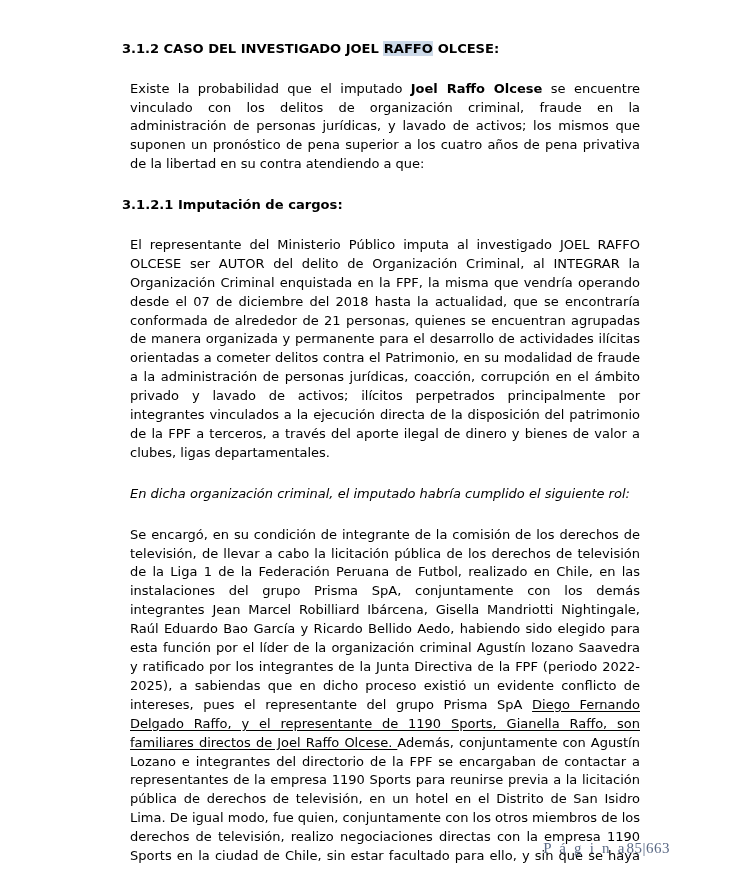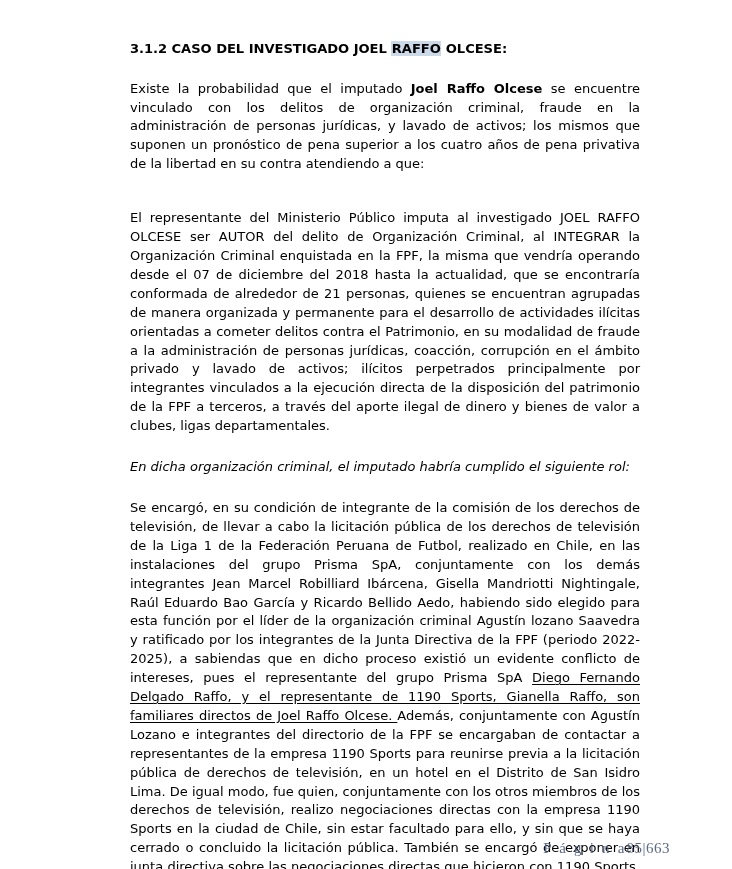--- a/index.html
+++ b/index.html
@@ -22,21 +22,21 @@
     box-sizing: border-box;
     padding: 40px 92px 0 122px;
   }
   .doc-body {
     width: 518px;
   }
   h2.heading {
     font-size: 13.1px;
     font-weight: bold;
     line-height: 1.35;
-    margin: 0 0 9px 8px;
+    margin: 0 0 9px 0;
     text-align: left;
     letter-spacing: -0.05px;
   }
   .hl {
     background: #ccd9e8;
     padding: 0 0.5px;
   }
   h3.subheading {
     font-size: 13.1px;
     font-weight: bold;
@@ -78,20 +78,21 @@
   <div class="doc-body">
 
     <h2 class="heading"><span>3.1.2</span><span> </span><span>CASO DEL INVESTIGADO JOEL </span><span class="hl">RAFFO</span><span> OLCESE:</span></h2>
 
     <div class="spacer-md"></div>
 
     <p class="para"><span>Existe la probabilidad que el imputado </span><b>Joel Raffo Olcese</b><span> se encuentre vinculado con los delitos de organización criminal, fraude en la administración de personas jurídicas, y lavado de activos; los mismos que suponen un pronóstico de pena superior a los cuatro años de pena privativa de la libertad en su contra atendiendo a que:</span></p>
 
     <div class="spacer-md"></div>
 
+    <h3 class="subheading">3.1.2.1 Imputación de cargos:</h3>
 
     <div class="spacer-md"></div>
 
     <p class="para">El representante del Ministerio Público imputa al investigado JOEL RAFFO OLCESE ser AUTOR del delito de Organización Criminal, al INTEGRAR la Organización Criminal enquistada en la FPF, la misma que vendría operando desde el 07 de diciembre del 2018 hasta la actualidad, que se encontraría conformada de alrededor de 21 personas, quienes se encuentran agrupadas de manera organizada y permanente para el desarrollo de actividades ilícitas orientadas a cometer delitos contra el Patrimonio, en su modalidad de fraude a la administración de personas jurídicas, coacción, corrupción en el ámbito privado y lavado de activos; ilícitos perpetrados principalmente por integrantes vinculados a la ejecución directa de la disposición del patrimonio de la FPF a terceros, a través del aporte ilegal de dinero y bienes de valor a clubes, ligas departamentales.</p>
 
     <div class="spacer-md"></div>
 
     <p class="para italic">En dicha organización criminal, el imputado habría cumplido el siguiente rol:</p>
 
     <div class="spacer-md"></div>

